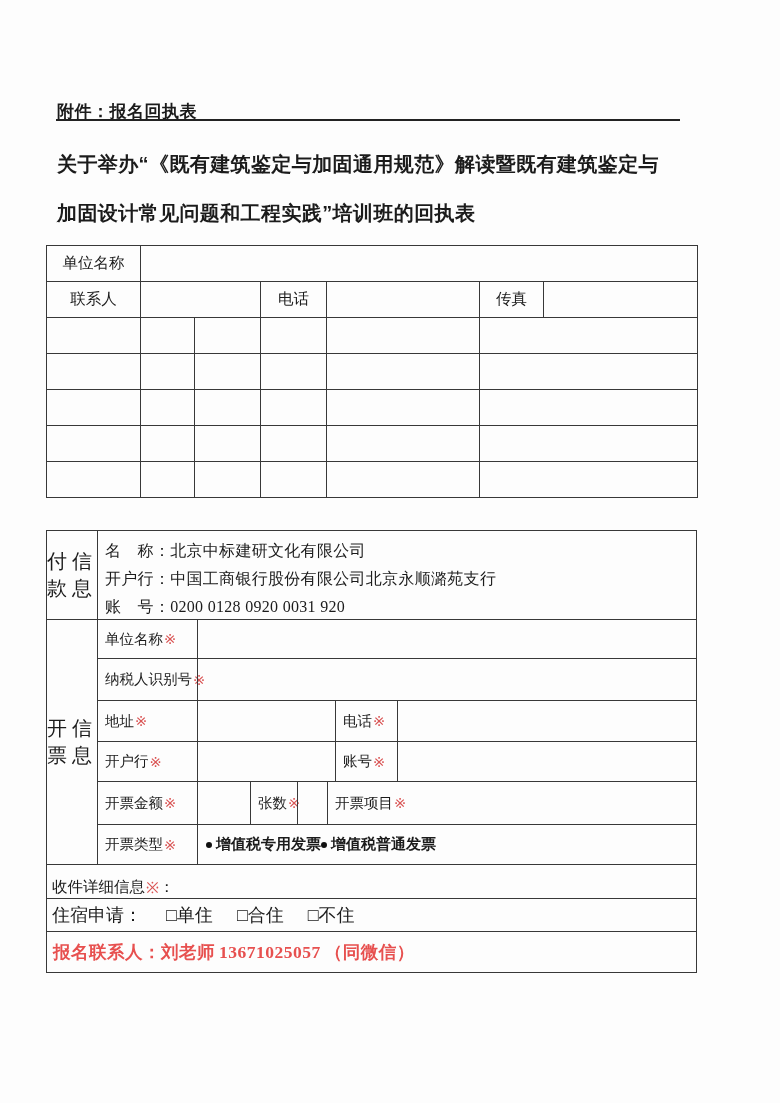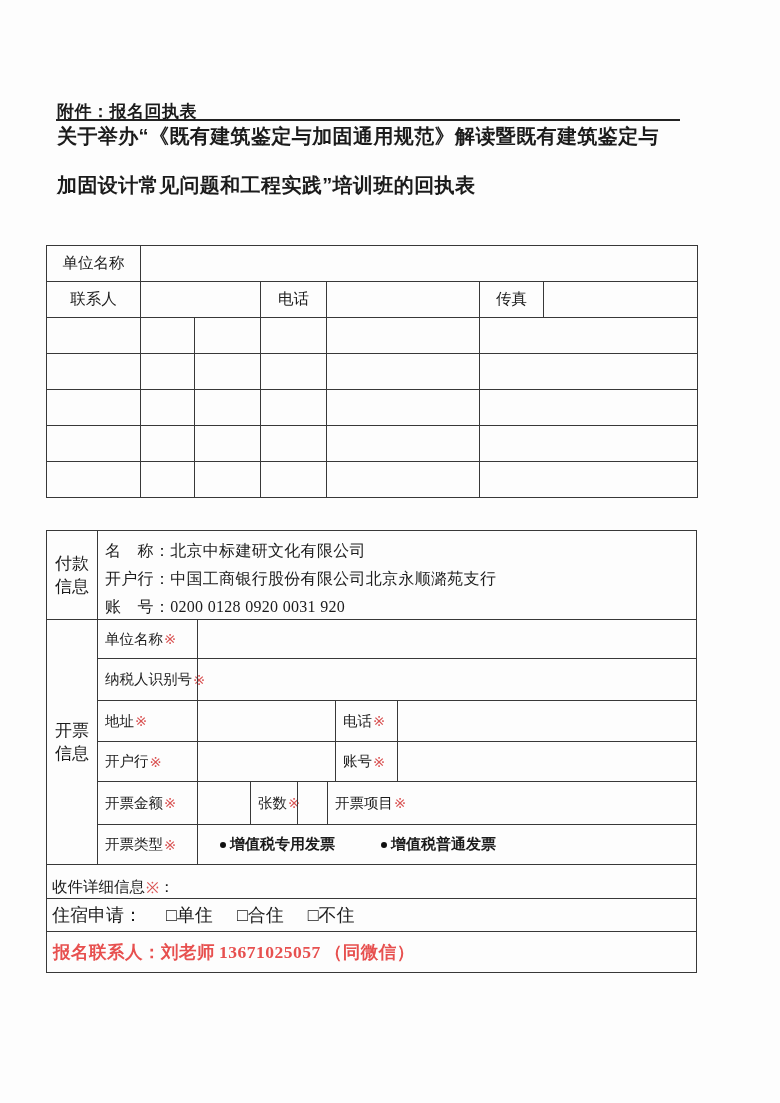--- a/index.html
+++ b/index.html
@@ -17,21 +17,21 @@
   }
   .att-title{
     position:absolute;left:57px;top:100px;
     font-family:"Liberation Sans","DejaVu Sans",sans-serif;
     font-weight:bold;font-size:17px;letter-spacing:0.5px;
   }
   .title-underline{
     position:absolute;left:56px;top:119px;width:624px;height:2px;background:#222;
   }
   .heading{
-    position:absolute;left:57px;top:112px;width:660px;
+    position:absolute;left:57px;top:140px;width:660px;
     font-family:"Liberation Sans","DejaVu Sans",sans-serif;
     font-weight:bold;font-size:20px;line-height:49px;letter-spacing:0.4px;
   }
   .intro{
     position:absolute;left:56px;top:210px;
     font-family:"Liberation Sans","DejaVu Sans",sans-serif;
     font-size:16px;letter-spacing:0.3px;
   }
   
   table.roster{
@@ -47,22 +47,22 @@
   tr.h33{height:33px;}
   
   .t2{
     position:absolute;left:46px;top:530px;width:651px;
     border:1px solid var(--bd);background:transparent;
   }
   .t2 .row{display:flex;border-top:1px solid var(--bd);}
   .t2 .row:first-child{border-top:none;}
   .seclab{
     width:51px;flex:0 0 51px;border-right:1px solid var(--bd);
-    display:flex;flex-direction:column;align-items:center;justify-content:center;
-    font-size:17px;gap:0;
+    display:flex;flex-direction:row;align-items:center;justify-content:center;
+    font-size:20px;gap:0;
   }
   .secA{height:88px;}
   .paylines{flex:1;padding:6px 0 0 7px;font-size:16px;line-height:28px;letter-spacing:0.3px;}
   .invrows{flex:1;display:flex;flex-direction:column;}
   .irow{display:flex;border-top:1px solid var(--bd);}
   .irow:first-child{border-top:none;}
   .irow > div{display:flex;align-items:center;}
   .irow > div + div{border-left:1px solid var(--bd);}
   .flab{
     padding-left:7px;
@@ -77,21 +77,21 @@
   .w30{width:30px;flex:0 0 30px;}
   .w67{width:67px;flex:0 0 67px;}
   .fval{flex:1;}
   .req{color:var(--mred);margin-left:1px;}
   .opts{
     flex:1;padding-left:9px;
     font-family:"Liberation Sans","DejaVu Sans",sans-serif;font-size:14px;
     display:flex;align-items:center;gap:16px;white-space:nowrap;
   }
   .typeopts{
-    flex:1;padding-left:22px;display:flex;align-items:center;gap:46px;
+    flex:1;padding-left:8px;display:flex;align-items:center;
     font-family:Liberation Mono, monospace;
     font-size:15px;font-weight:bold;
   }
   .ring{
     display:inline-block;width:6px;height:6px;border:3.5px solid #101010;
     border-radius:50%;margin-right:4px;flex:0 0 auto;
   }
   .typeopt{display:flex;align-items:center;}
   .secC{height:34px;align-items:flex-end;padding-left:5px;font-size:15.5px;}
   .secD{height:33px;align-items:center;padding-left:5px;font-size:18px;}

